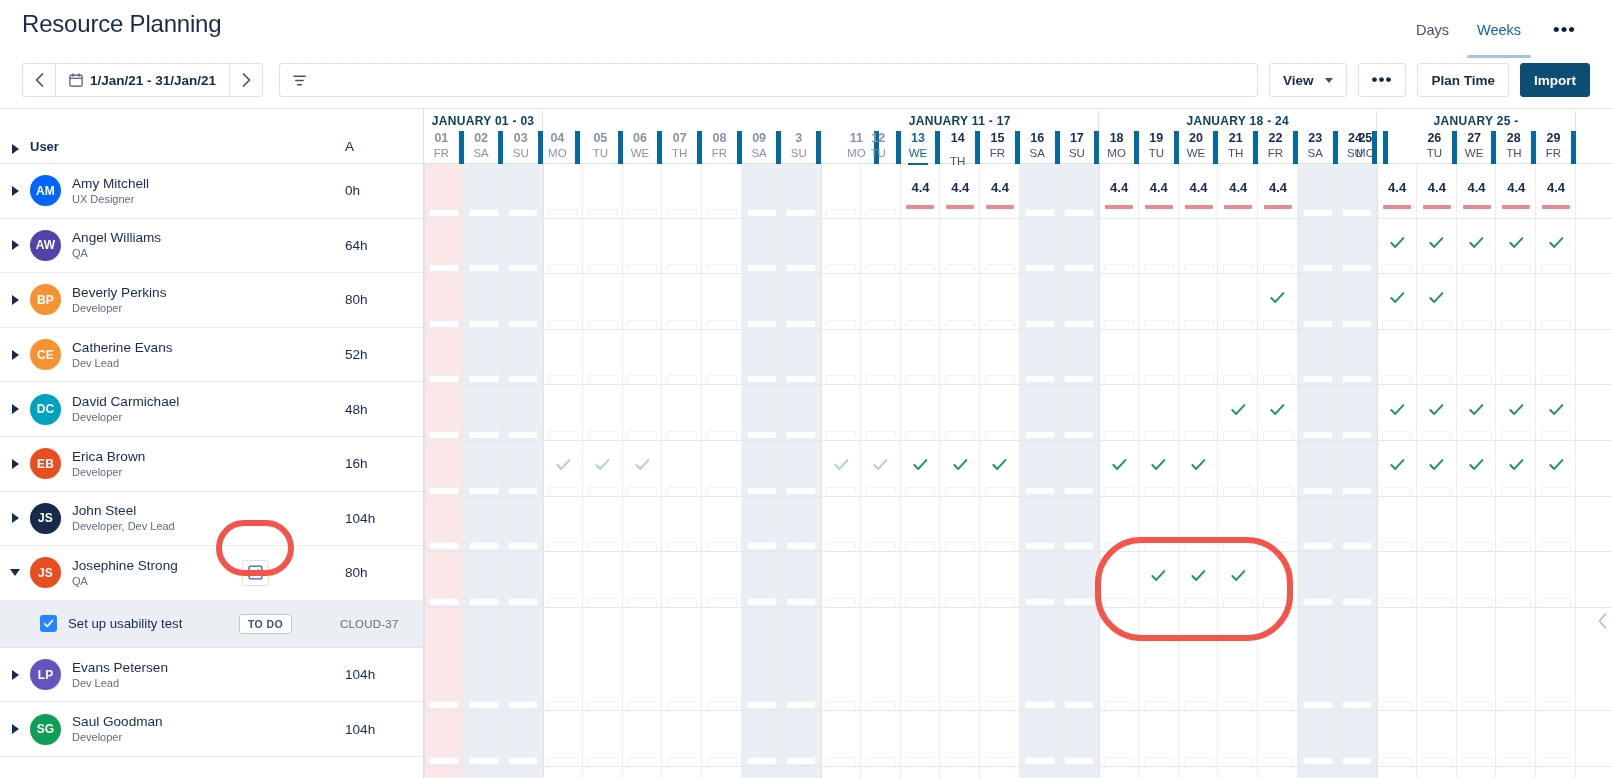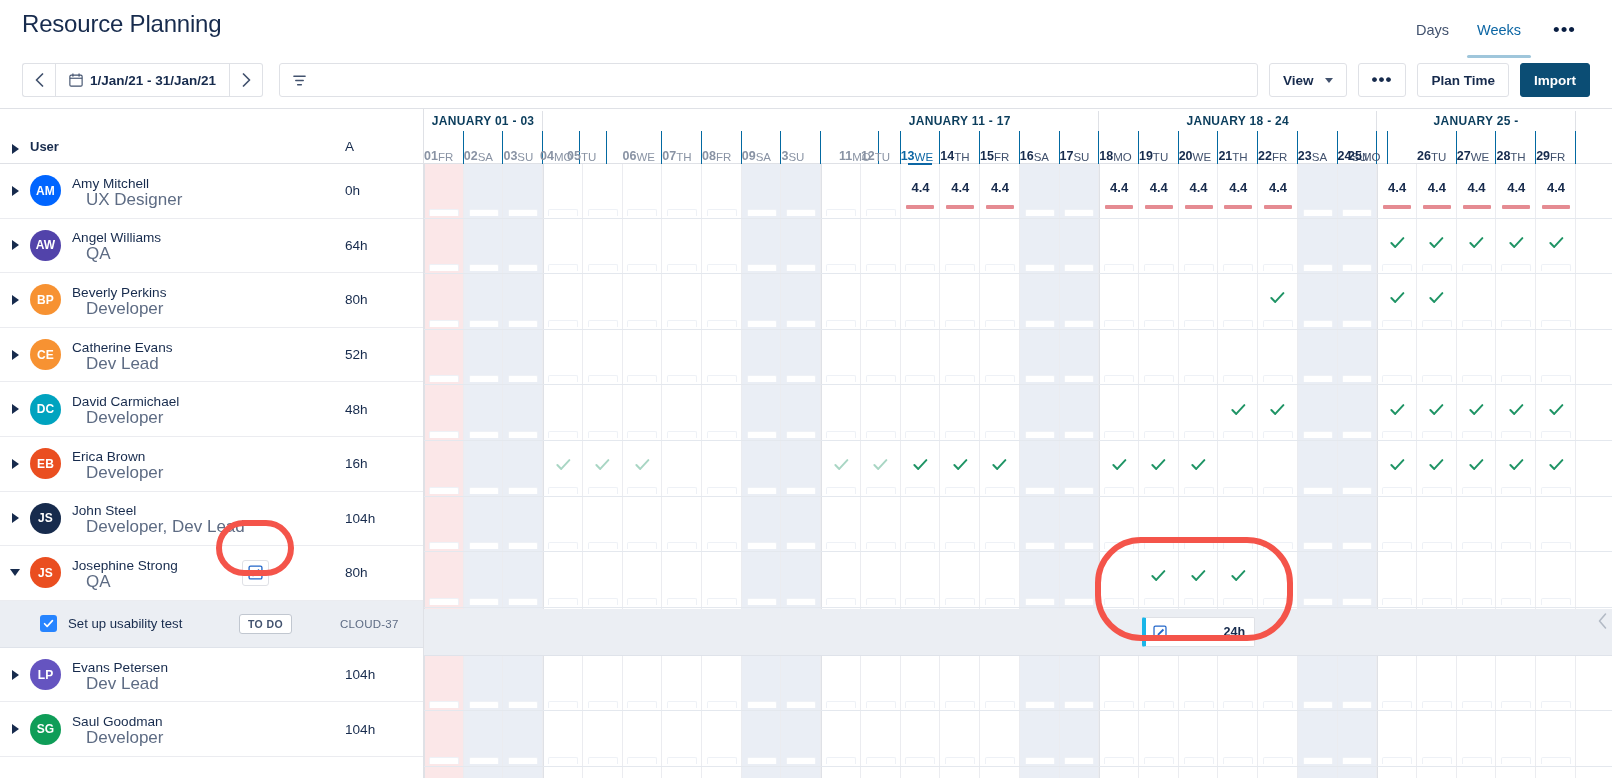--- a/index.html
+++ b/index.html
@@ -204,21 +204,21 @@
   }
   .avatar {
     width: 31px; height: 31px; border-radius: 50%;
     display:flex; align-items:center; justify-content:center;
     color:#fff; font-size:12px; font-weight:700;
     flex: 0 0 31px;
     letter-spacing: .2px;
   }
   .uinfo { margin-left: 11px; min-width:0; }
   .uname { font-size: 13.6px; color:#172b4d; line-height:17px; }
-  .urole { font-size: 17px; color:#5e6c84; line-height:15px;margin-left:14px; }
+  .urole { font-size: 11px; color:#5e6c84; line-height:15px; }
   .uhours {
     margin-left: auto; width: 78px; font-size: 13.6px; color:#172b4d;
   }
   .edit-slot {
     position:absolute; left:226px; top:50%; transform:translateY(-50%);
     width: 58px; display:flex; align-items:center; justify-content:center;
   }
   .edit-box {
     width:27px;height:26px;border:1px solid #dfe1e6;border-radius:3px;background:#fff;
     display:flex;align-items:center;justify-content:center;cursor:pointer;
@@ -257,22 +257,22 @@
   .week-label {
     font-size:12px; font-weight:700; color:#0b3d5c; letter-spacing:.3px;
     display:flex; align-items:center; justify-content:center;
     border-right:1px solid #dfe1e6;
     position:absolute; top:2px; height:20px;
     white-space:nowrap; overflow:hidden;
   }
   .day-strip { height:33px; position:relative; }
   .day-cell {
     position:absolute; top:0; height:33px;
-    display:flex; flex-direction:row; align-items:flex-end; justify-content:flex-start;
-    border-right:1px solid #0369a1;
+    display:flex; flex-direction:column; align-items:center; justify-content:flex-start;
+    border-right:5px solid #0369a1;
   }
   .day-num { font-size:12.5px; font-weight:700; line-height:15px; }
   .day-dow { font-size:11.5px; line-height:14px; }
   .day-cell.past .day-num, .day-cell.past .day-dow { color:#8993a4; }
   .day-cell.fut .day-num { color:#172b4d; }
   .day-cell.fut .day-dow { color:#42526e; }
   .day-cell.today .day-num, .day-cell.today .day-dow { color:#0c66a4; }
   .day-cell.today::after {
     content:""; position:absolute; bottom:-1px; left:7px; right:7px; height:2px; background:#0c66a4;
   }
@@ -551,21 +551,21 @@
             <span class="day-dow">SA</span>
           </div>
           <div class="day-cell past" style="left: 79.44px; width: 39.72px;">
             <span class="day-num">03</span>
             <span class="day-dow">SU</span>
           </div>
           <div class="day-cell past" style="left: 116px; width: 39.72px;">
             <span class="day-num">04</span>
             <span class="day-dow">MO</span>
           </div>
-          <div class="day-cell past" style="left: 143px; width: 39.72px;">
+          <div class="day-cell past" style="left: 159px; width: 39.72px;">
             <span class="day-num">05</span>
             <span class="day-dow">TU</span>
           </div>
           <div class="day-cell past" style="left: 198.6px; width: 39.72px;">
             <span class="day-num">06</span>
             <span class="day-dow">WE</span>
           </div>
           <div class="day-cell past" style="left: 238.32px; width: 39.72px;">
             <span class="day-num">07</span>
             <span class="day-dow">TH</span>
@@ -587,21 +587,21 @@
             <span class="day-dow">MO</span>
           </div>
           <div class="day-cell past" style="left: 436.92px; width: 39.72px;">
             <span class="day-num">12</span>
             <span class="day-dow">TU</span>
           </div>
           <div class="day-cell today" style="left: 476.64px; width: 39.72px;">
             <span class="day-num">13</span>
             <span class="day-dow">WE</span>
           </div>
-          <div class="day-cell fut" style="left: 516.36px; width: 39.72px;">
+          <div class="day-cell fut" style="left: 516.36px; width: 39.72px; gap: 8px;">
             <span class="day-num">14</span>
             <span class="day-dow">TH</span>
           </div>
           <div class="day-cell fut" style="left: 556.08px; width: 39.72px;">
             <span class="day-num">15</span>
             <span class="day-dow">FR</span>
           </div>
           <div class="day-cell fut" style="left: 595.8px; width: 39.72px;">
             <span class="day-num">16</span>
             <span class="day-dow">SA</span>
@@ -1510,31 +1510,20 @@
           <div class="cellbox" style="left: 1032.72px; width: 39.72px;">
             <span class="emptyslot"></span>
           </div>
           <div class="cellbox" style="left: 1072.44px; width: 39.72px;">
             <span class="emptyslot"></span>
           </div>
           <div class="cellbox" style="left: 1112.16px; width: 39.72px;">
             <span class="emptyslot"></span>
           </div>
         </div>
-        <div class="rrow task" style="top: 444.8px; height: 47px;">
-          <div class="taskbar" style="left: 717.96px; width: 113.16px; top: 8.5px; border-left-color: rgb(26, 182, 232);">
-            <span class="ticon">
-              <svg width="14" height="14" viewBox="0 0 18 18">
-                <rect x="1.3" y="1.3" width="15.4" height="15.4" rx="1.8" fill="none" stroke="#2266c9" stroke-width="1.6"></rect>
-                <path d="M12.6 4.9 6.2 11.3l-.7 2.4 2.4-.7 6.4-6.4z" fill="#2266c9"></path>
-              </svg>
-            </span>
-            <span class="thours">24h</span>
-          </div>
-        </div>
         <div class="rrow" style="top: 492.8px; height: 54.6px;">
           <div class="cellbox" style="left: 0px; width: 39.72px;">
             <span class="emptyslot"></span>
           </div>
           <div class="cellbox" style="left: 39.72px; width: 39.72px;">
             <span class="emptyslot"></span>
           </div>
           <div class="cellbox" style="left: 79.44px; width: 39.72px;">
             <span class="emptyslot"></span>
           </div>

